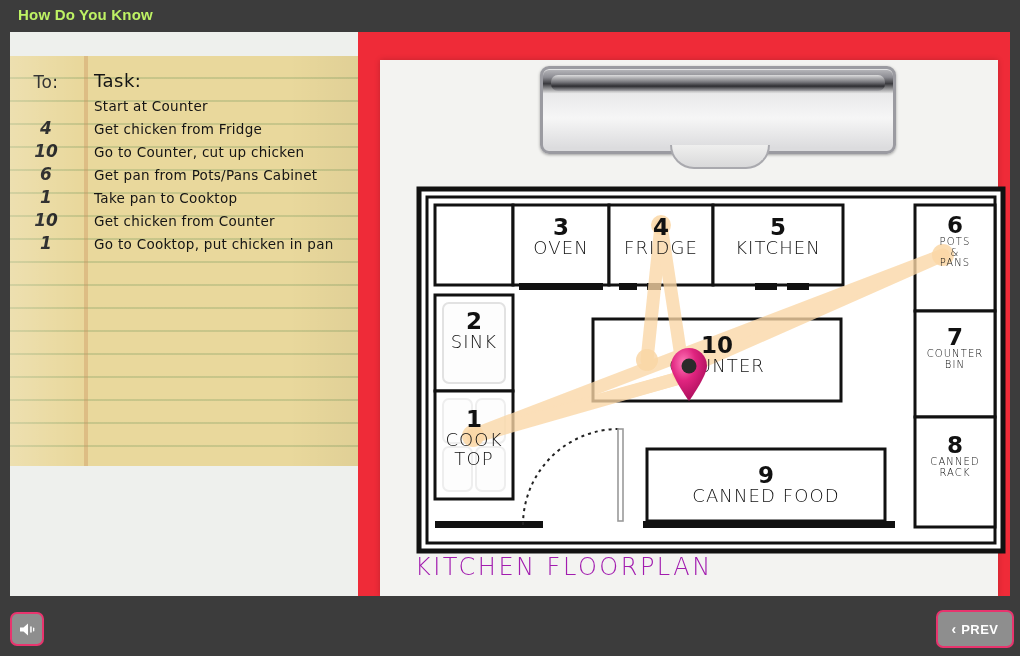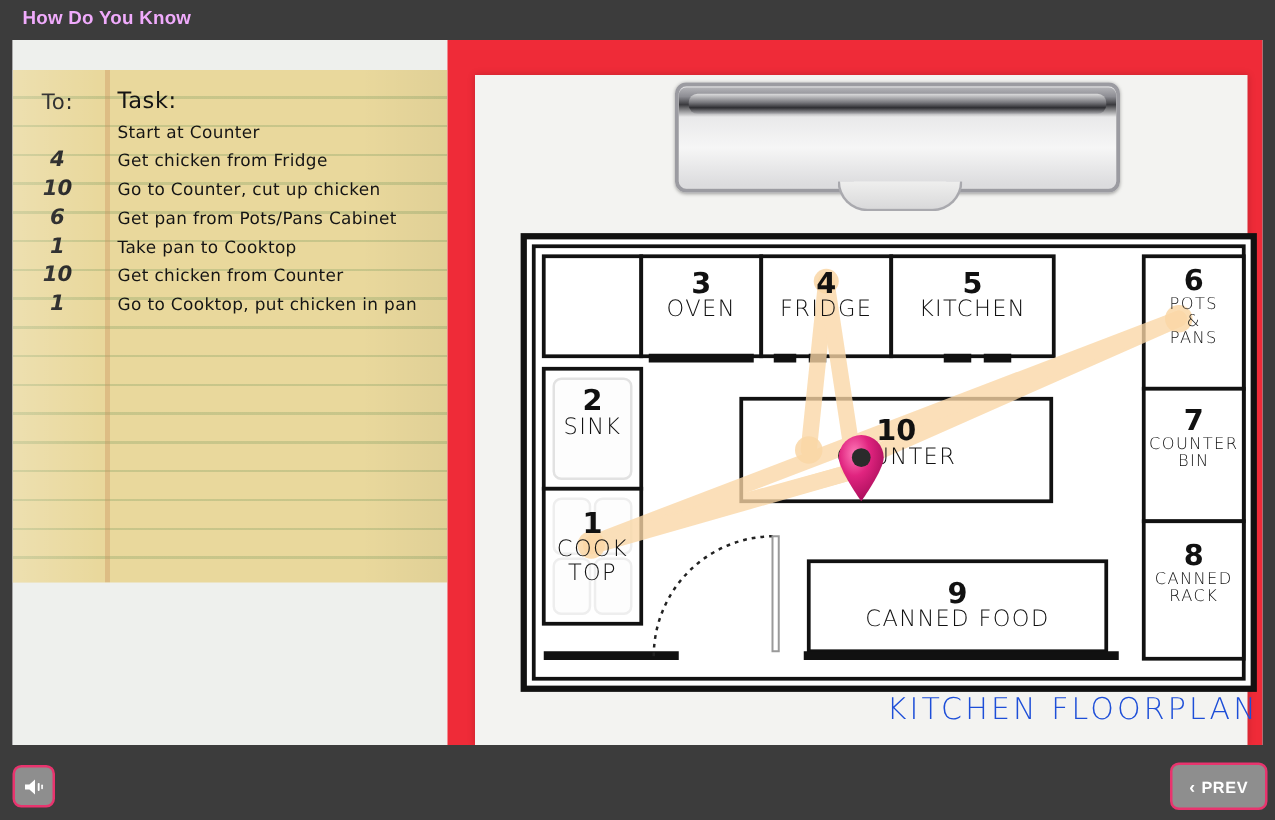--- a/index.html
+++ b/index.html
@@ -14,21 +14,21 @@
     background:#3c3c3c;
     box-sizing:border-box;
   }
   
   .titlebar{
     position:absolute;left:0;top:0;width:1020px;height:32px;
     background:#3c3c3c;
   }
   .titlebar .title{
     position:absolute;left:18px;top:6px;
-    font-size:15px;font-weight:bold;color:#f0abfc;
+    font-size:15px;font-weight:bold;color:#bef264;
     letter-spacing:.2px;
     white-space:nowrap;
   }
   
   .stage{
     position:absolute;left:10px;top:32px;width:1000px;height:564px;
     background:#eeeeec;
     overflow:hidden;
   }
   
@@ -123,36 +123,36 @@
     border:2px solid #a9a9ae;border-top:none;
     border-radius:0 0 40px 40px;
     background:linear-gradient(to bottom,#efefee,#d9d9da);
   }
   
   .fp{
     position:absolute;left:35px;top:125px;width:592px;height:402px;
   }
   .fp-title{
     position:absolute;left:0;top:368px;width:592px;
-    text-align:right;
+    text-align:left;
     font-family:"DejaVu Sans", sans-serif;
-    font-size:24px;color:#1d4ed8;letter-spacing:2.5px;
+    font-size:24px;color:#a21caf;letter-spacing:2.5px;
     font-weight:300;
   }
   .fp-svg{position:absolute;left:0;top:0;}
   .lbl{
     position:absolute;text-align:center;
     font-family:"DejaVu Sans", sans-serif;
     color:#111;
     line-height:1.05;
     pointer-events:none;
   }
   .lbl .num{display:block;font-size:23px;font-weight:bold;letter-spacing:0;}
   .lbl .nm{display:block;font-size:18px;letter-spacing:1.1px;font-weight:300;}
-  .lbl .nm.sm{font-size:13px;}
+  .lbl .nm.sm{font-size:10px;}
   
   .pin{position:absolute;left:253px;top:163px;width:42px;height:54px;}
   
   .bottombar{
     position:absolute;left:0;top:596px;width:1020px;height:60px;
     background:#3c3c3c;
   }
   .btn-sound{
     position:absolute;left:10px;top:612px;width:30px;height:30px;
     border:2px solid #e8346e;border-radius:7px;

